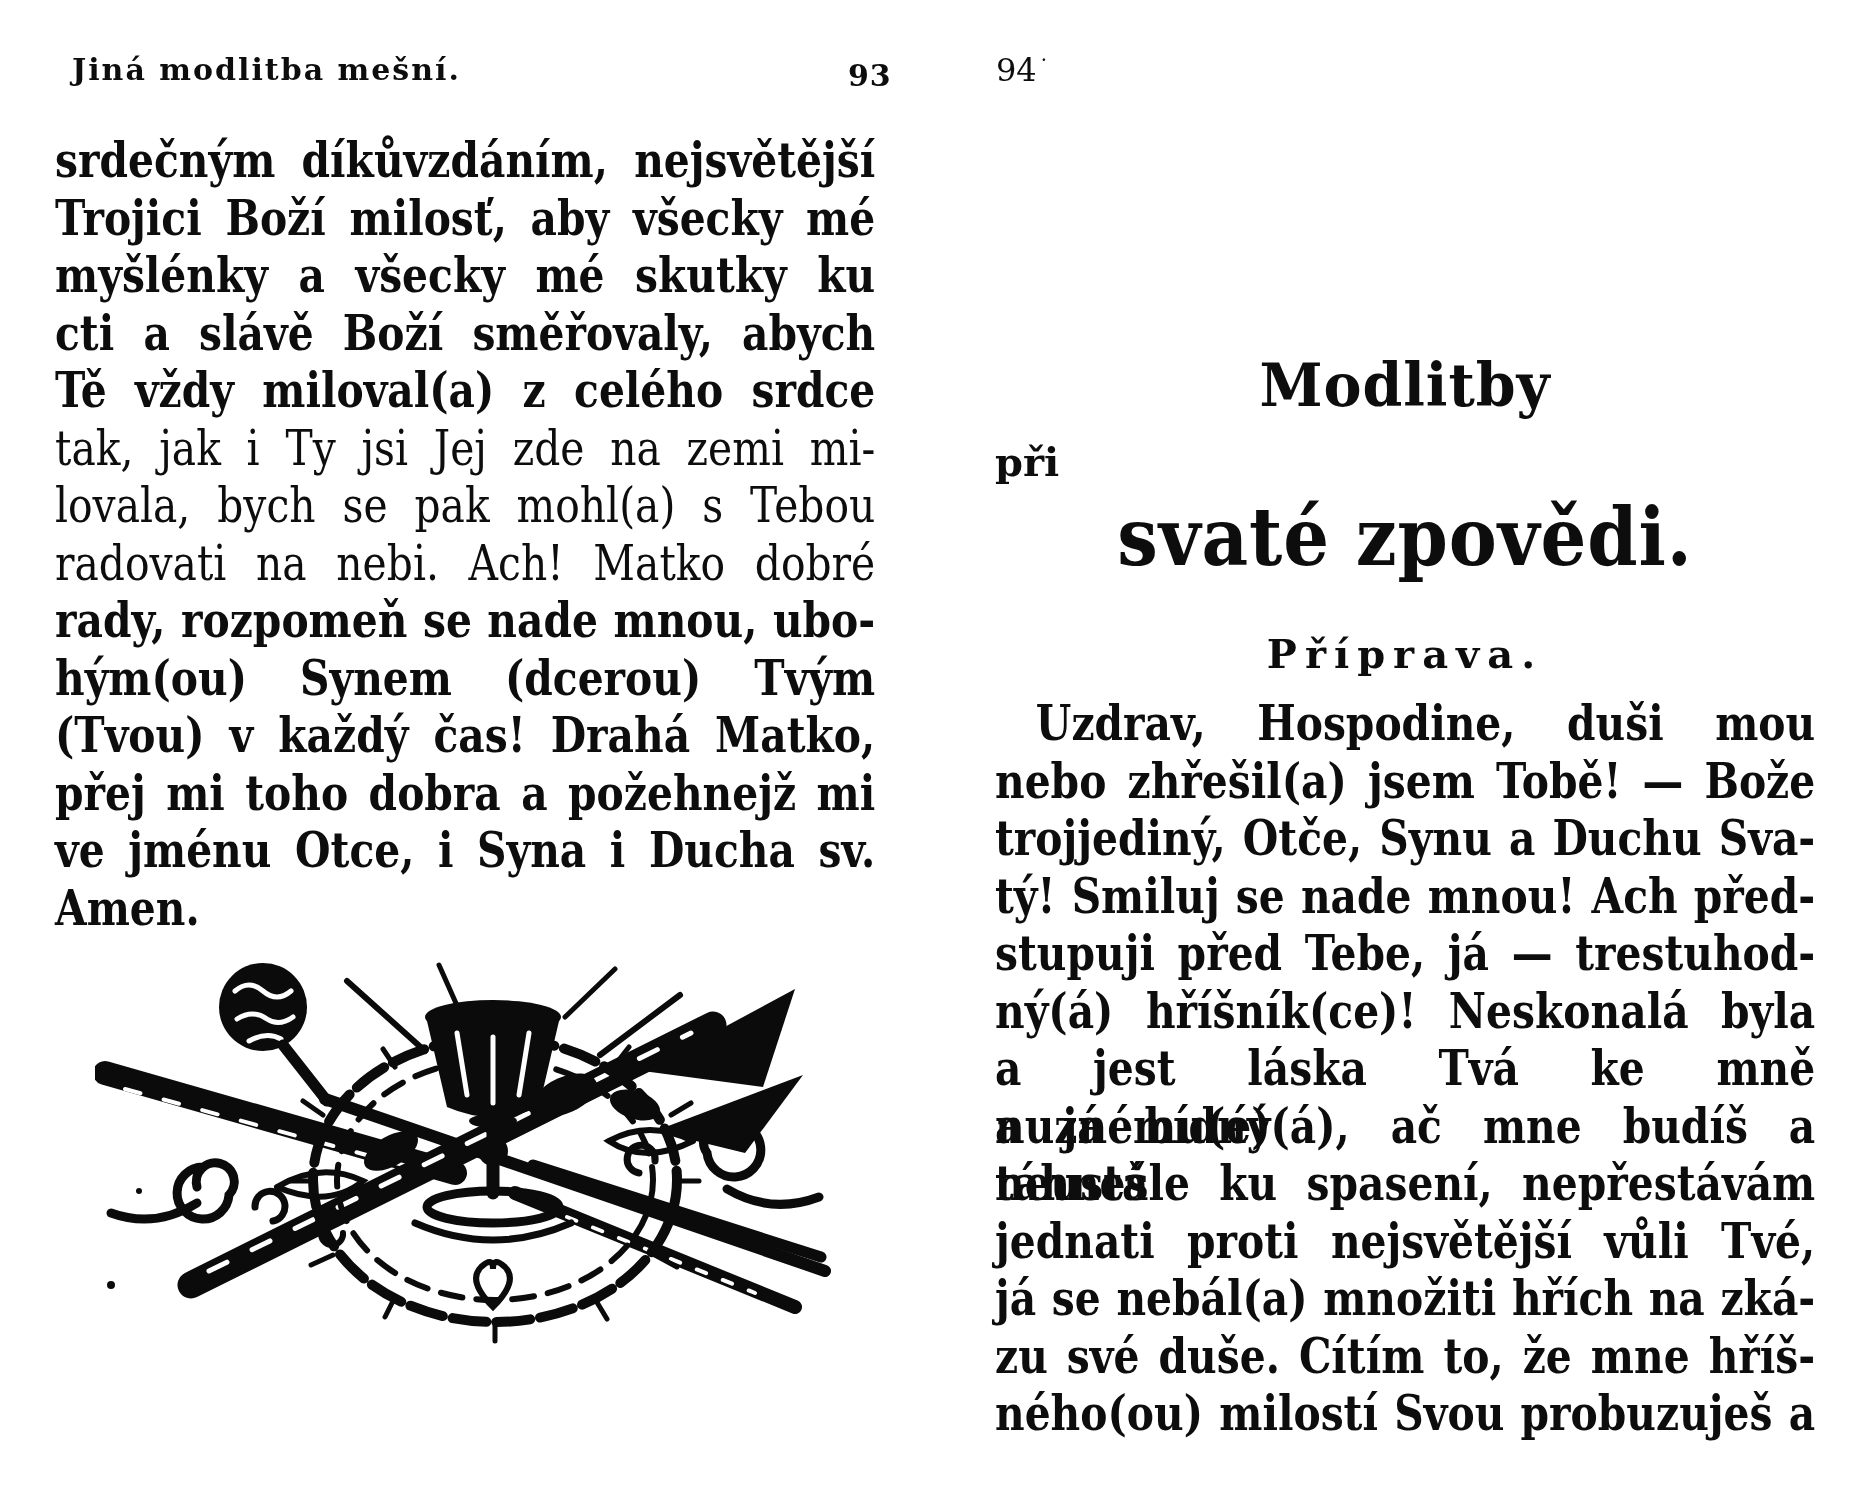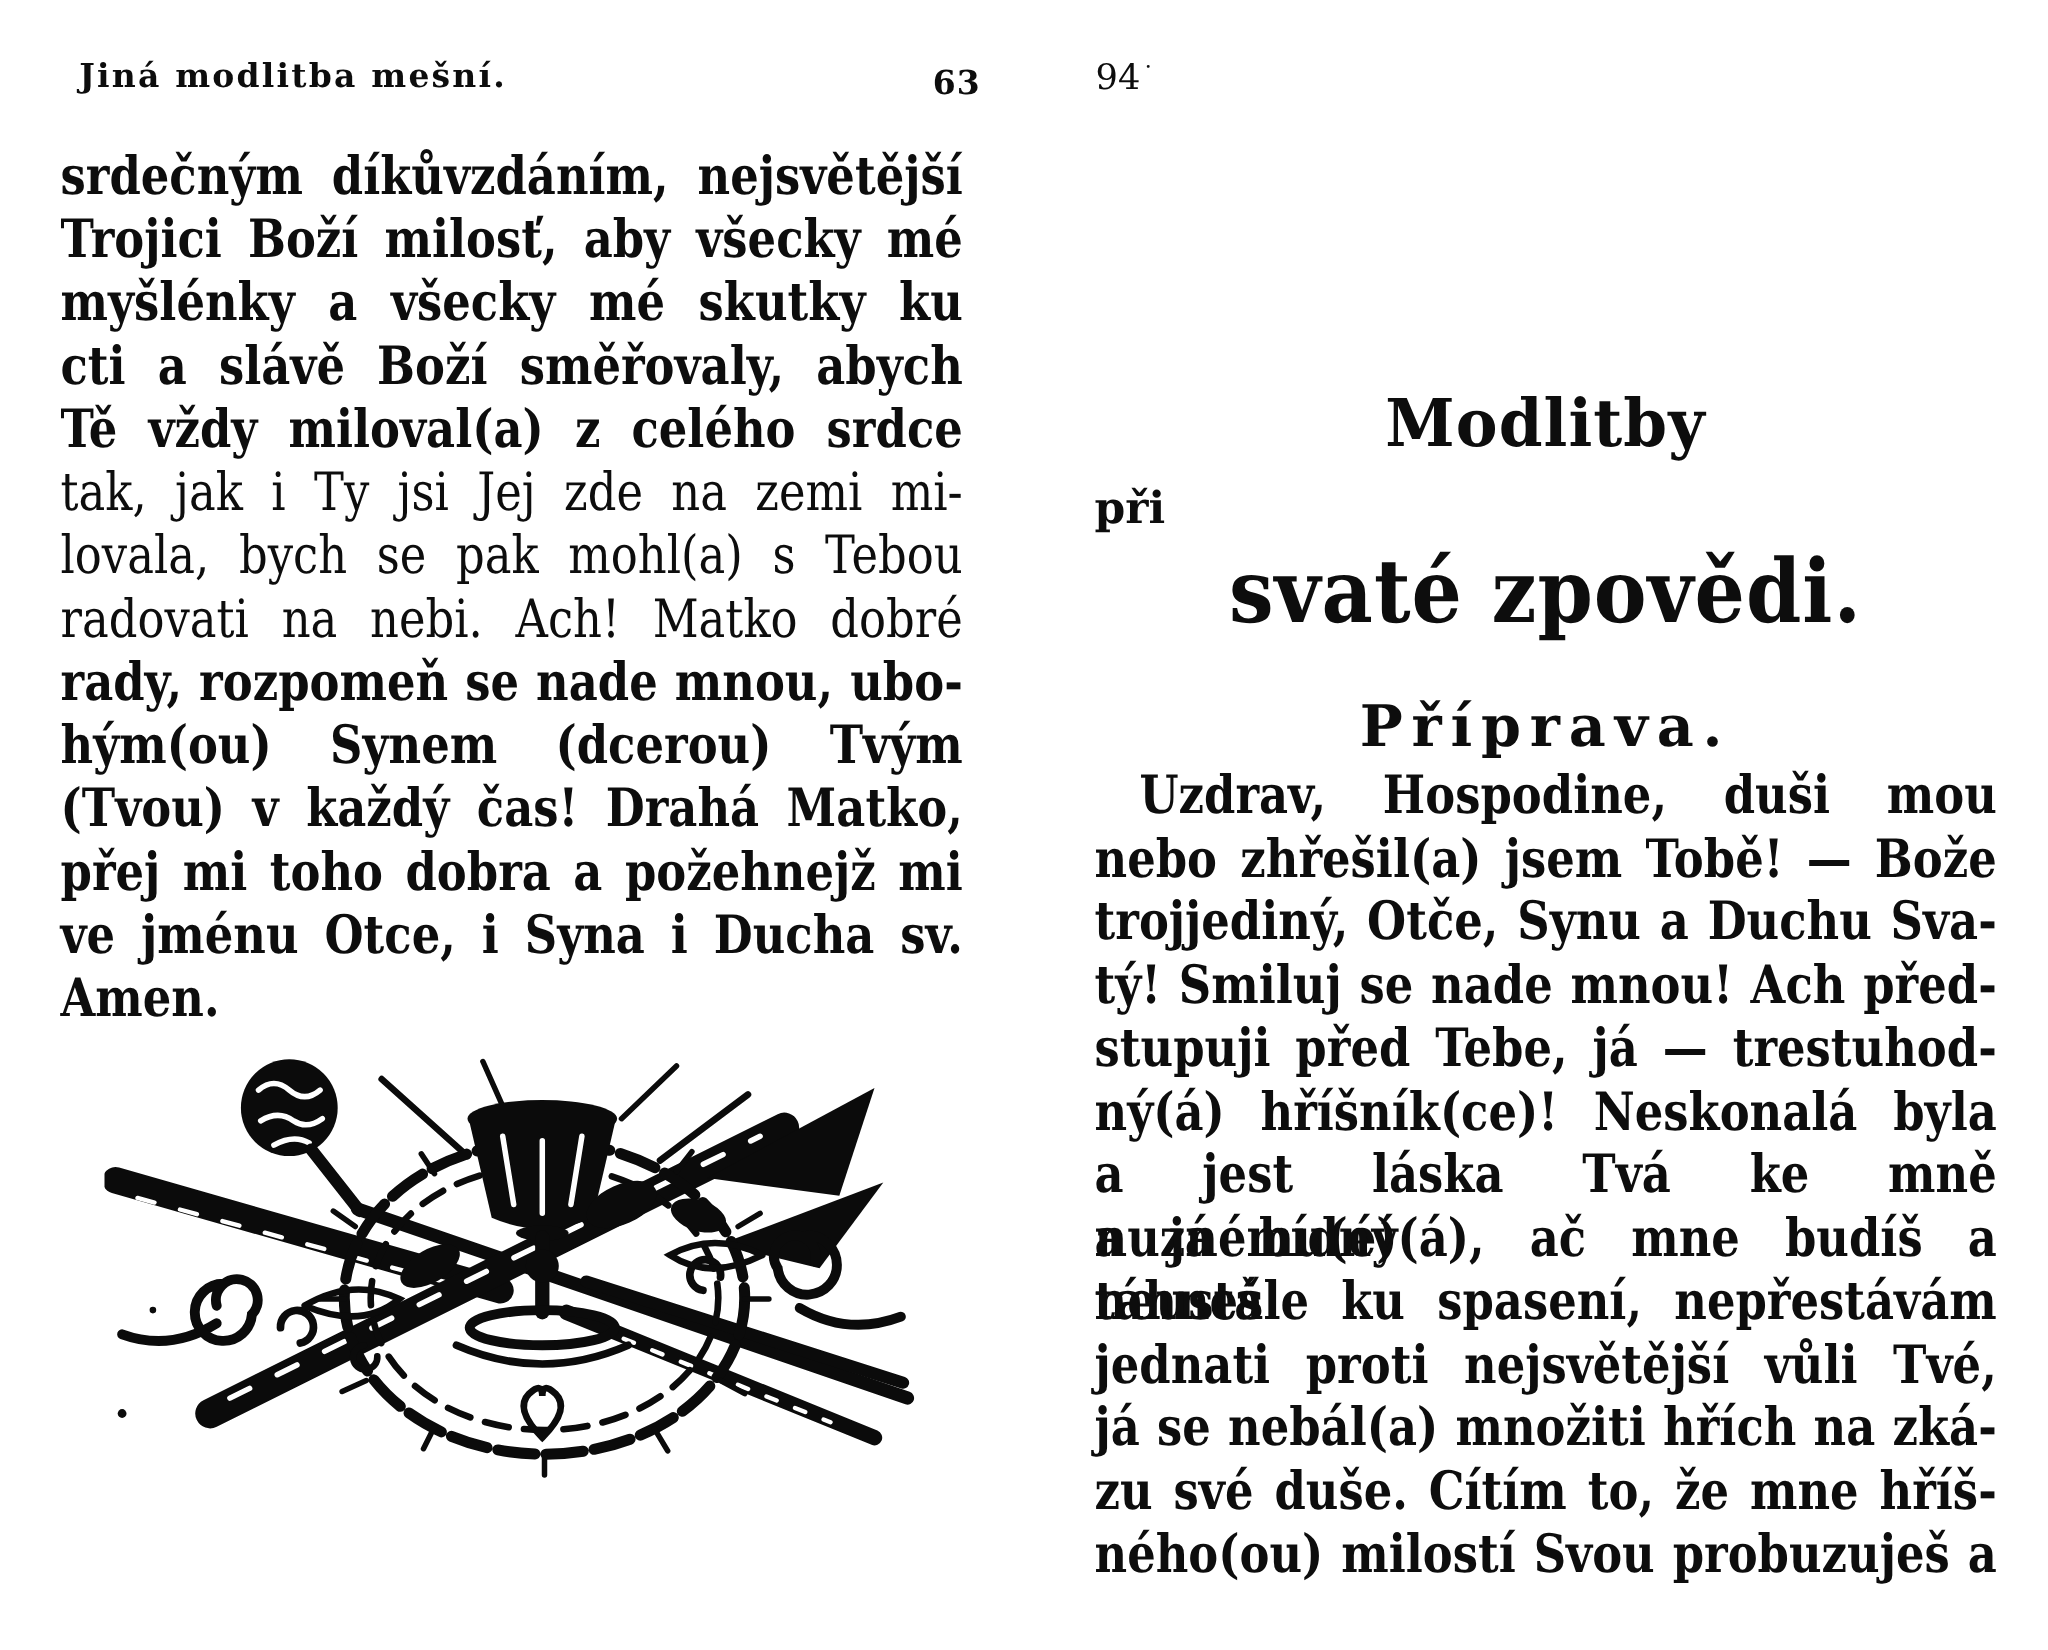--- a/index.html
+++ b/index.html
@@ -29,31 +29,31 @@
   .rnum{position:absolute;left:996px;top:48px;font-size:32px;font-weight:normal;}
   .rmark{font-size:20px;vertical-align:14px;padding-left:4px;}
 
   .rh1{position:absolute;left:995px;top:350px;width:820px;margin:0;text-align:center;
        font-size:60px;font-weight:bold;letter-spacing:1px;transform:scaleX(.95);transform-origin:50% 0;}
   .rh2{position:absolute;left:995px;top:438px;width:820px;text-align:left;
        font-size:40px;font-weight:bold;}
   .rh3{position:absolute;left:995px;top:490px;width:820px;text-align:center;
        font-size:80px;font-weight:bold;letter-spacing:1px;transform:scaleX(.9);transform-origin:50% 0;}
   .rsub{position:absolute;left:995px;top:630px;width:820px;text-align:center;
-        font-size:52px;font-weight:bold;letter-spacing:8px;}
+        font-size:40px;font-weight:bold;letter-spacing:8px;}
   .rbody{position:absolute;left:995px;top:695px;width:965px;transform:scaleX(.85);transform-origin:0 0;}
 </style>
 </head>
 <body>
 
 <main class="spread">
 
   <header class="lheader">
     <span class="ltitle">Jiná modlitba mešní.</span>
-    <span class="lnum">63</span>
+    <span class="lnum">93</span>
   </header>
 
   <section class="lbody">
     <div class="tline">srdečným díkůvzdáním, nejsvětější</div>
     <div class="tline">Trojici Boží milosť, aby všecky mé</div>
     <div class="tline">myšlénky a všecky mé skutky ku</div>
     <div class="tline">cti a slávě Boží směřovaly, abych</div>
     <div class="tline">Tě vždy miloval(a) z celého srdce</div>
     <div class="tline light">tak, jak i Ty jsi Jej zde na zemi mi-</div>
     <div class="tline light">lovala, bych se pak mohl(a) s Tebou</div>

